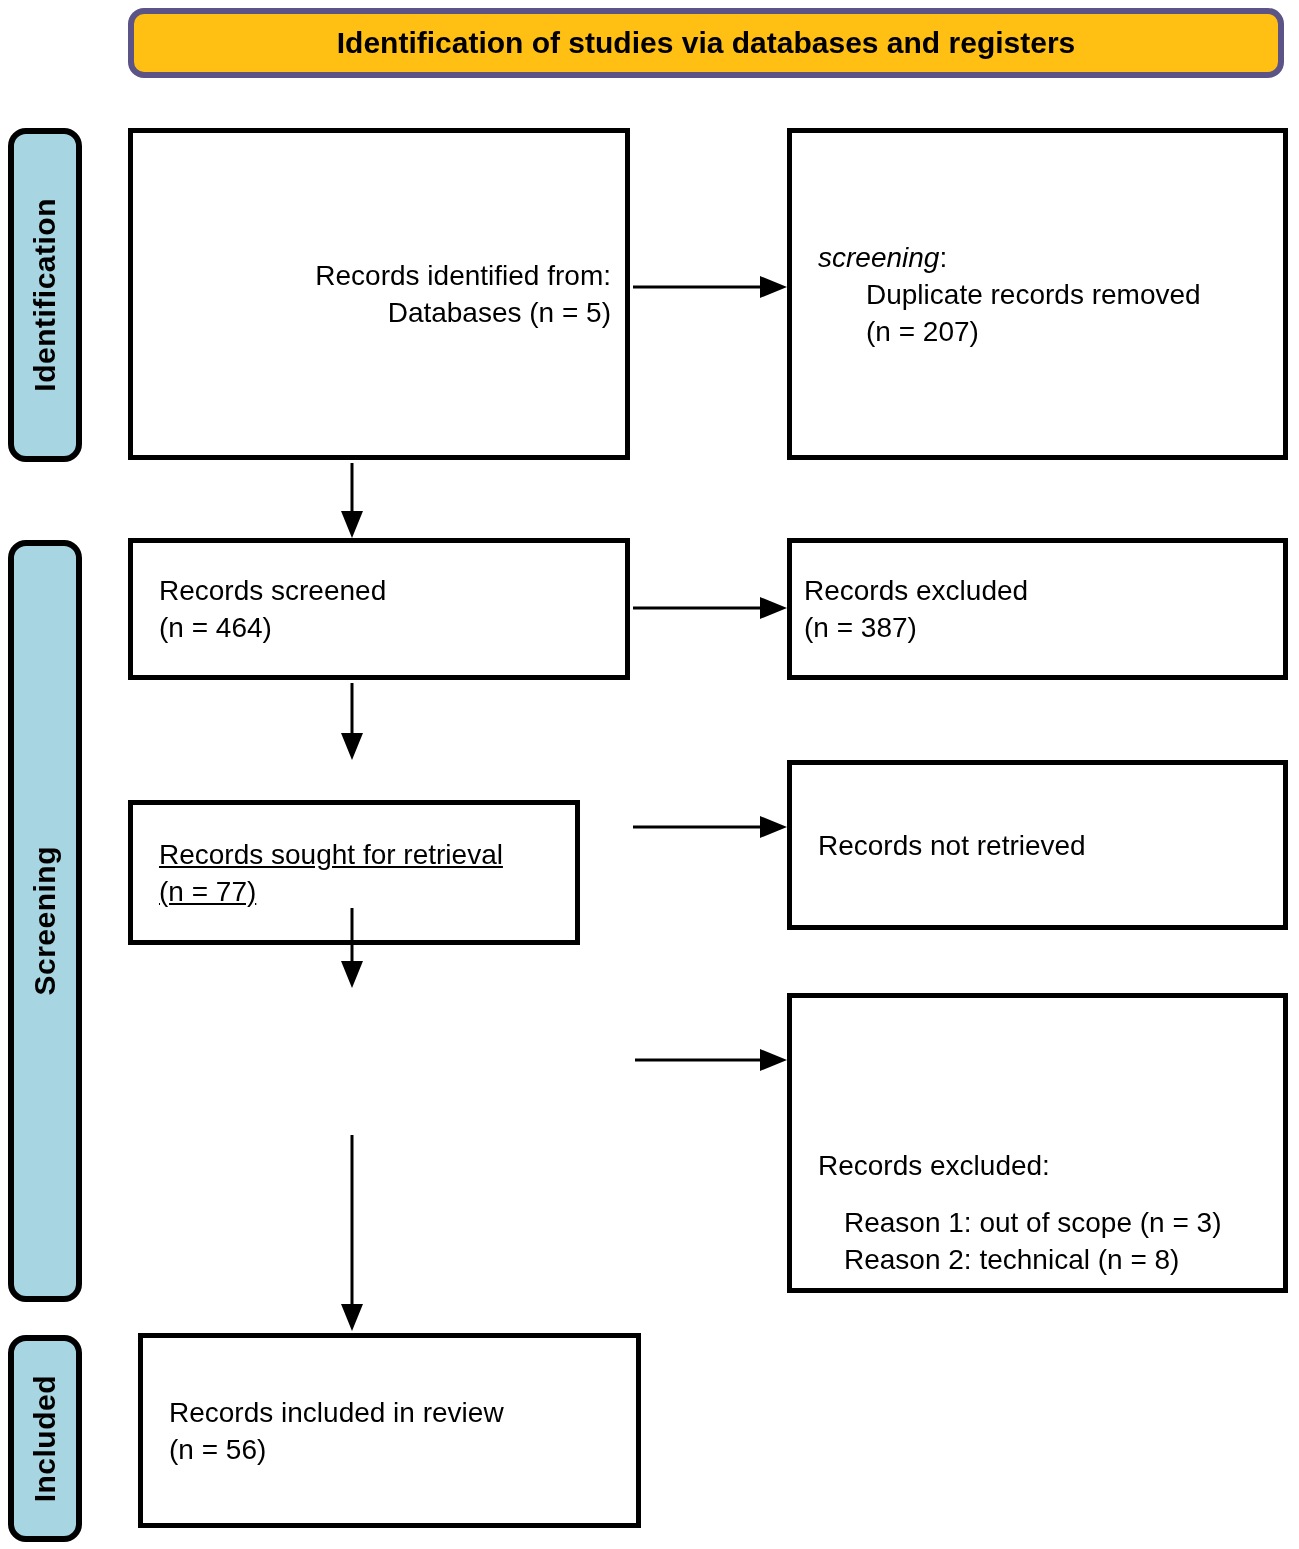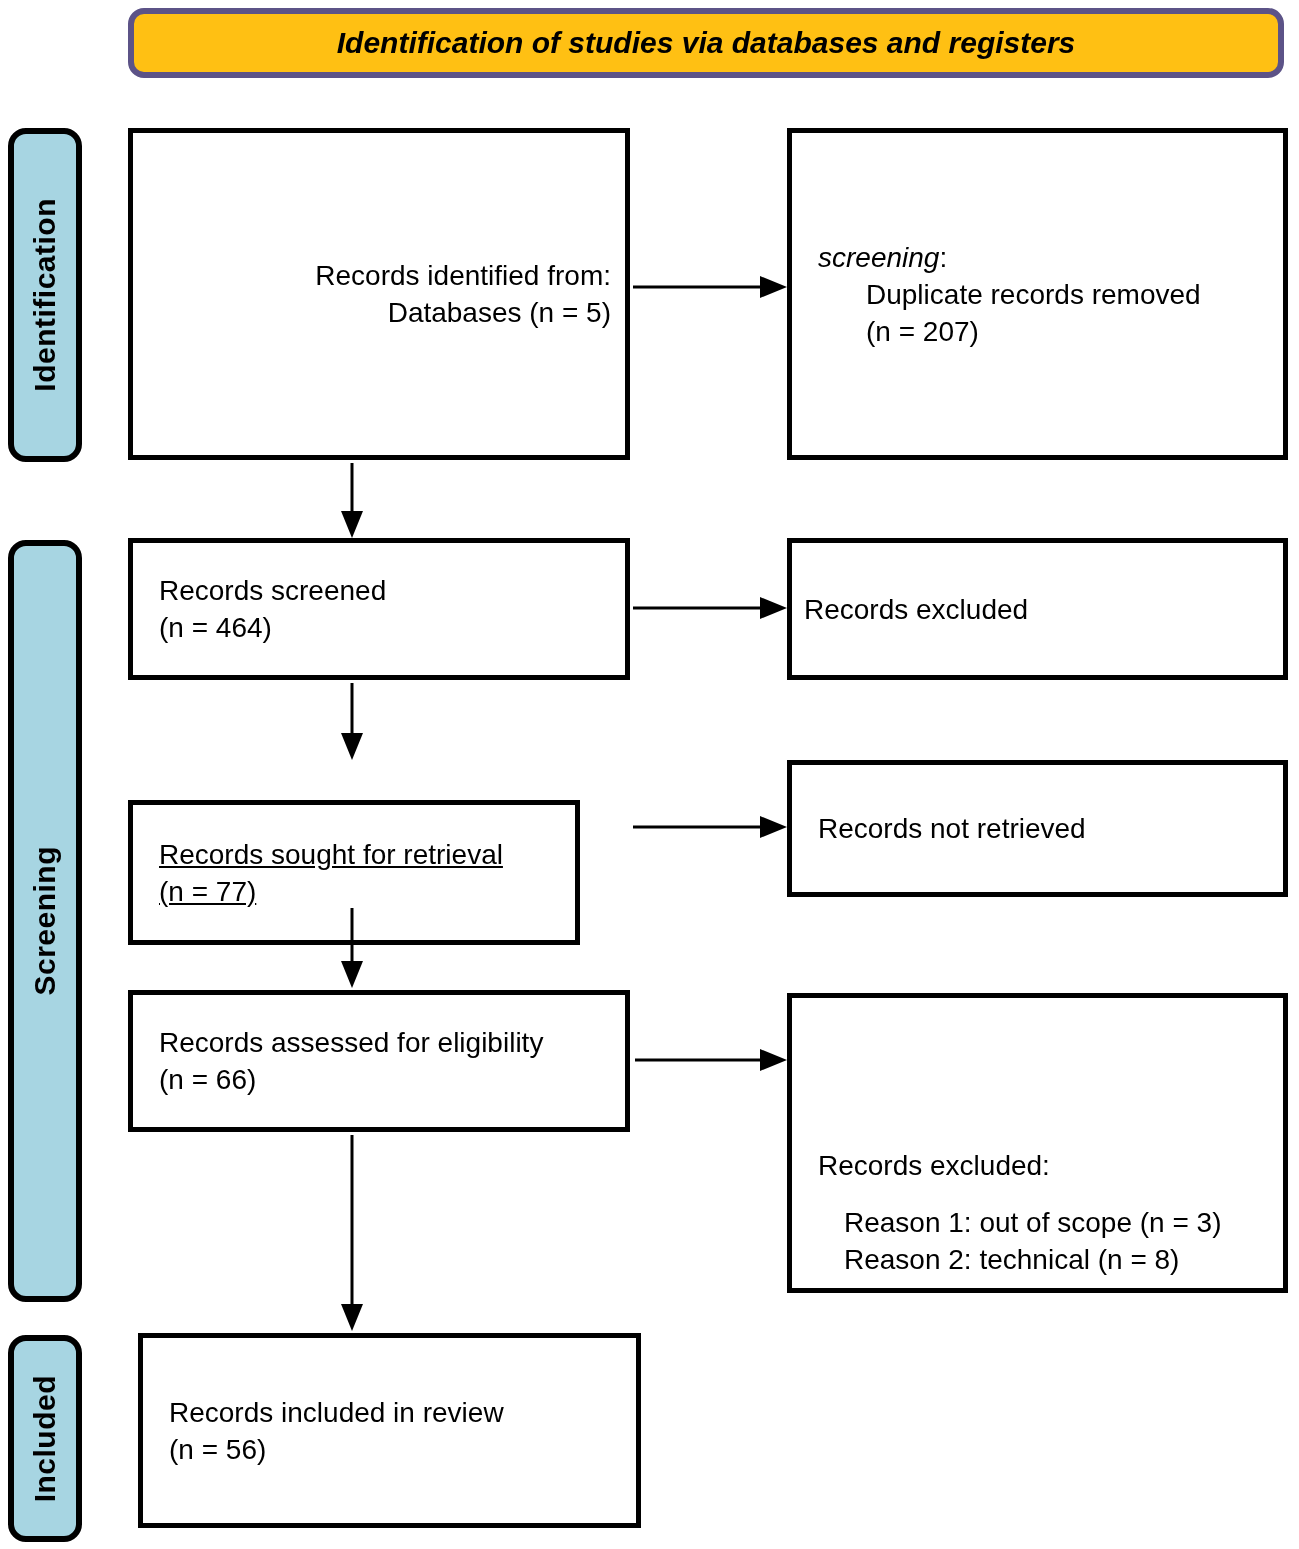--- a/index.html
+++ b/index.html
@@ -1,21 +1,21 @@
 <!DOCTYPE html>
 <html><head>
 <meta charset="utf-8">
 <style>
   html,body{margin:0;padding:0;background:#ffffff;}
   body{font-family:"Liberation Sans", sans-serif;color:#000;}
   .stage{position:relative;width:1299px;height:1549px;background:#fff;overflow:hidden;}
 
   .banner{position:absolute;left:128px;top:8px;width:1156px;height:70px;
     background:#FFC013;border:6px solid #5C5387;border-radius:16px;
-    display:flex;align-items:center;justify-content:center;box-sizing:border-box;font-style:italic;}
+    display:flex;align-items:center;justify-content:center;box-sizing:border-box;}
   .banner span{font-weight:bold;font-size:30px;}
 
   .stagebar{position:absolute;background:#A7D5E2;border:6px solid #000;border-radius:18px;
     box-sizing:border-box;display:flex;align-items:center;justify-content:center;}
   .stagebar span{font-weight:bold;font-size:30px;writing-mode:vertical-rl;transform:rotate(180deg);
     white-space:nowrap;letter-spacing:0.5px;}
   .sb-ident{left:8px;top:128px;width:74px;height:334px;}
   .sb-screen{left:8px;top:540px;width:74px;height:762px;}
   .sb-incl{left:8px;top:1335px;width:74px;height:207px;}
 
@@ -24,21 +24,21 @@
     padding:10px 14px 10px 26px;font-size:28px;line-height:37px;}
   .fbox .ind{padding-left:48px;}
   .fbox .ind-sm{padding-left:26px;}
   .it{font-style:italic;}
 
   .b-identified{left:128px;top:128px;width:502px;height:332px;text-align:right;}
   .b-removed{left:787px;top:128px;width:501px;height:332px;}
   .b-screened{left:128px;top:538px;width:502px;height:142px;}
   .b-excluded1{left:787px;top:538px;width:501px;height:142px;padding-left:12px;}
   .b-sought{left:128px;top:800px;width:452px;height:145px;text-decoration:underline;}
-  .b-notretr{left:787px;top:760px;width:501px;height:137px;}
+  .b-notretr{left:787px;top:760px;width:501px;height:170px;}
   .b-assessed{left:128px;top:990px;width:502px;height:142px;}
   .b-excluded2{left:787px;top:993px;width:501px;height:300px;justify-content:flex-end;}
   .b-included{left:138px;top:1333px;width:503px;height:195px;}
 
   .reasons{margin-top:20px;}
 
   .arrows{position:absolute;left:0;top:0;width:1299px;height:1549px;pointer-events:none;}
   .arrows line{stroke:#000;stroke-width:3;}
   .arrows polygon{fill:#000;}
 </style>
@@ -72,35 +72,32 @@
     <div class="ind">(n = 207)</div>
   </div>
 
   <div class="fbox b-screened">
     <div>Records screened</div>
     <div>(n = 464)</div>
   </div>
 
   <div class="fbox b-excluded1">
     <div>Records excluded</div>
+    <div>(n = 387)</div>
   </div>
 
   <div class="fbox b-sought">
     <div>Records sought for retrieval</div>
     <div>(n = 77)</div>
   </div>
 
   <div class="fbox b-notretr">
     <div>Records not retrieved</div>
   </div>
 
-  <div class="fbox b-assessed">
-    <div>Records assessed for eligibility</div>
-    <div>(n = 66)</div>
-  </div>
 
   <div class="fbox b-excluded2">
     <div>Records excluded:</div>
     <div class="reasons">
       <div class="ind-sm">Reason 1: out of scope (n = 3)</div>
       <div class="ind-sm">Reason 2: technical (n = 8)</div>
     </div>
   </div>
 
   <div class="fbox b-included">

